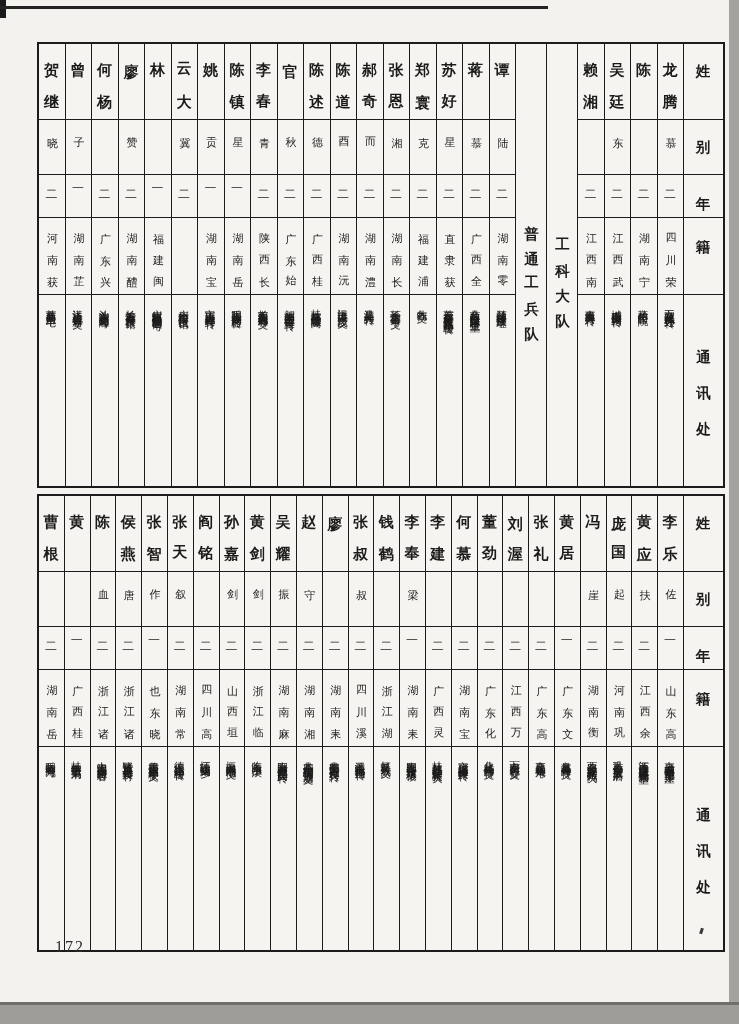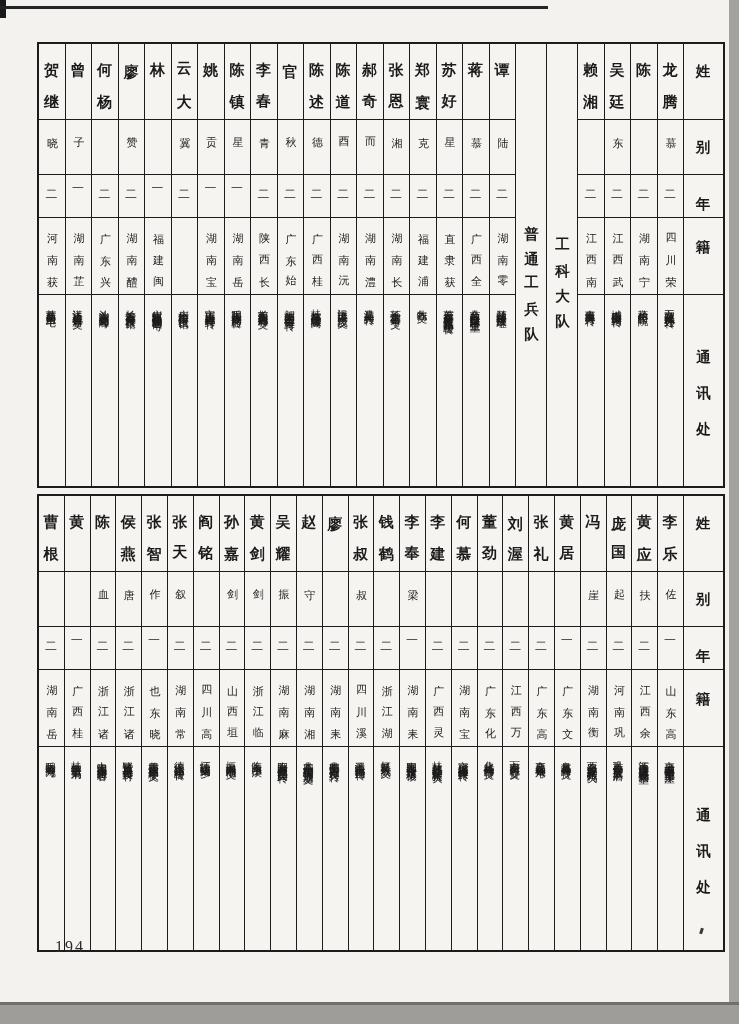--- a/index.html
+++ b/index.html
@@ -428,18 +428,18 @@
       </div>
       <div class="col col-entry">
         <div class="cell r-name c-name jst">曹根深</div>
         <div class="cell r-zi c-zi jst"></div>
         <div class="cell r-age c-age jst">二三</div>
         <div class="cell r-place c-place jst">湖南岳阳</div>
         <div class="cell r-addr c-addr">岳阳韩家湾九号</div>
       </div>
     </div>
 
-  <div class="page-number">194</div>
+  <div class="page-number">172</div>
 
   <div class="speck"></div>
   <div class="right-margin"></div>
   <div class="bottom-margin"></div>
 </div>
 
 </body></html>

